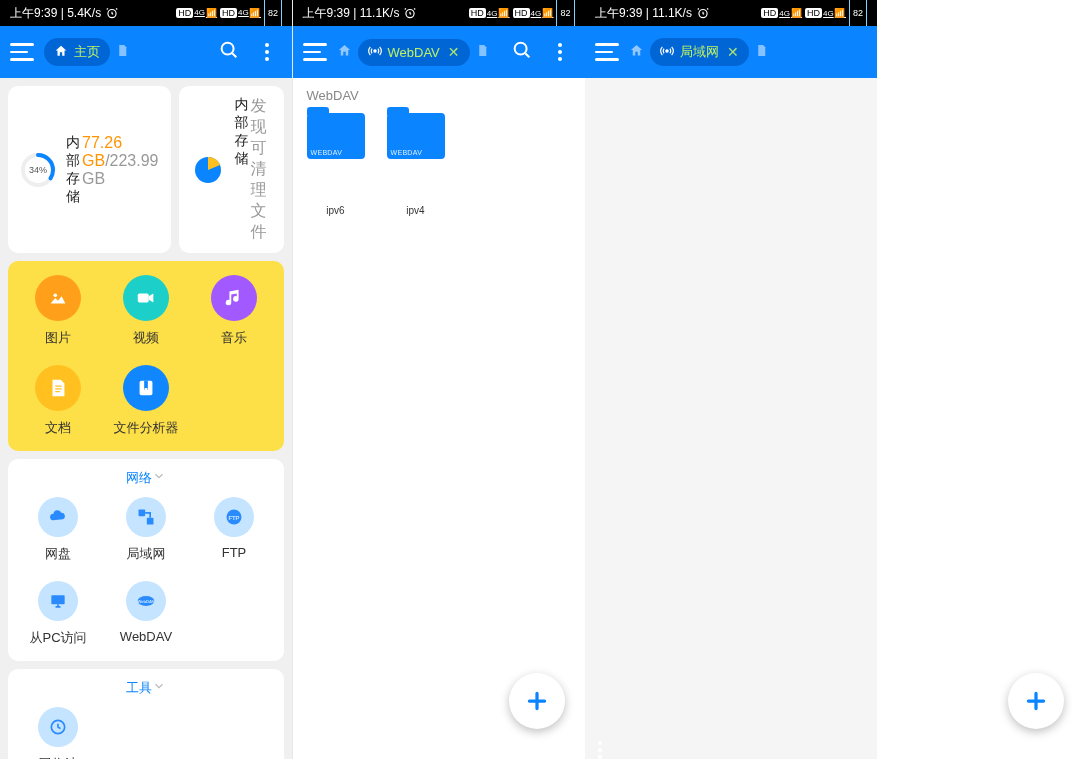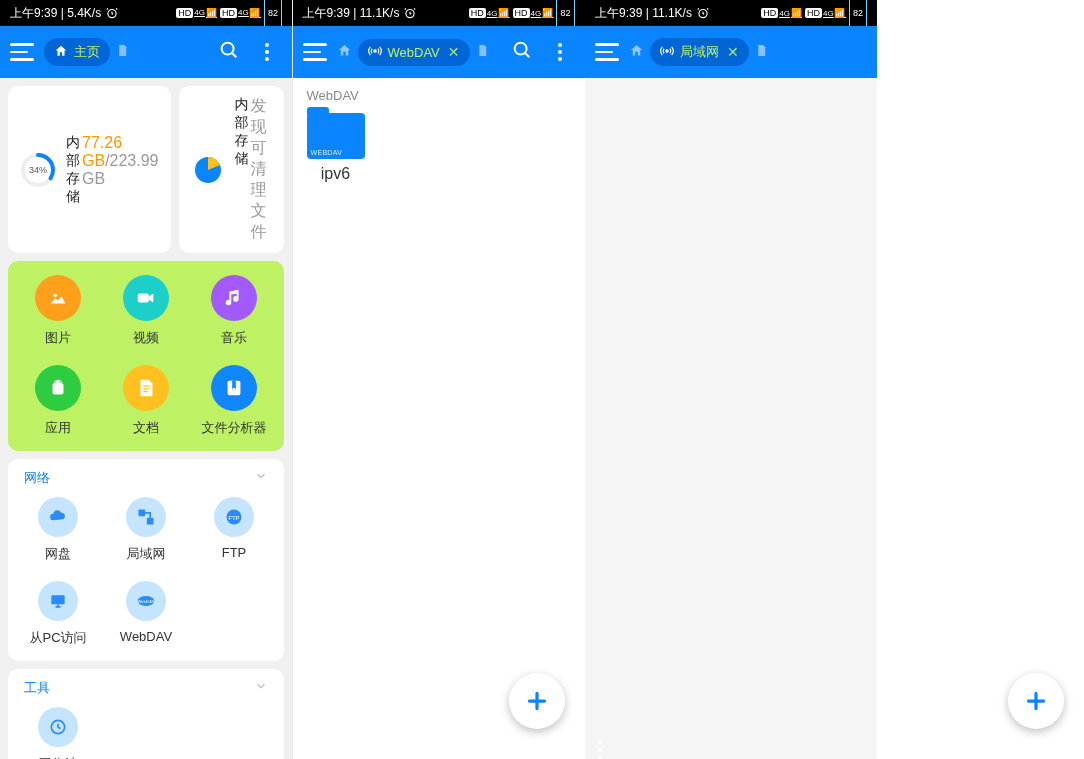--- a/index.html
+++ b/index.html
@@ -116,21 +116,21 @@
   display: flex; align-items: center; justify-content: center;
   font-size: 9px; color: #555;
 }
 .card-texts { display: flex; flex-direction: row; gap: 2px; }
 .card-title { font-size: 14px; color: #222; font-weight: 500; }
 .card-sub { font-size: 16px; color: #999; }
 .card-sub .used { color: #ff9500; }
 .pie-icon { width: 34px; height: 34px; }
 
 .category-card {
-  background: #bef264;
+  background: #fde047;
   border-radius: 10px;
   margin: 0 8px 8px 8px;
   padding: 14px 6px;
   text-align: right;
 }
 .cat-grid {
   display: grid;
   grid-template-columns: repeat(3, 1fr);
   row-gap: 18px;
 }
@@ -162,21 +162,21 @@
 .cat-icon-wrap { position: relative; }
 
 .section-card {
   background: #fff;
   border-radius: 10px;
   margin: 0 8px 8px 8px;
   padding: 10px 6px 14px 6px;
 }
 .section-head {
   display: flex;
-  justify-content: space-between;
+  justify-content: center;
   align-items: center;
   padding: 0 10px 10px 10px;
 }
 .section-title { font-size: 13px; color: #0b84ff; }
 .chevron { color: #bbb; }
 
 
 .path-label {
   font-size: 13px;
   color: #888;
@@ -205,21 +205,21 @@
   background: #0b84ff;
   border-radius: 3px 3px 0 0;
 }
 .folder-tag {
   position: absolute;
   bottom: 3px; left: 4px;
   font-size: 7px;
   color: rgba(255,255,255,0.85);
   letter-spacing: 0.3px;
 }
-.folder-label { font-size: 16px; color: #333; }
+.folder-label { font-size: 10px; color: #333; margin-top: 40px; }
 
 .fab {
   position: absolute;
   right: 20px;
   bottom: 30px;
   width: 56px; height: 56px;
   background: #fff;
   border-radius: 50%;
   box-shadow: 0 3px 10px rgba(0,0,0,0.25);
   display: flex; align-items: center; justify-content: center;
@@ -353,30 +353,20 @@
         </div>
         <div class="cat-item">
           <div class="cat-icon bg-purple">
             <svg width="22" height="22" viewBox="0 0 24 24" fill="#fff">
                 <path d="M9 17a3 3 0 1 1-2-2.83V5l10-2v10a3 3 0 1 1-2-2.83V7l-6 1.2z"></path>
               </svg>
           </div>
           <div class="cat-label">音乐</div>
         </div>
         <div class="cat-item">
-          <div class="cat-icon bg-green">
-            <svg width="22" height="22" viewBox="0 0 24 24" fill="#fff">
-                <path d="M6 8h12v9a2 2 0 0 1-2 2H8a2 2 0 0 1-2-2zM8 4l-1-2M16 4l1-2M7 8a5 5 0 0 1 10 0z"></path>
-                <circle cx="9.5" cy="5.5" r="0.8" fill="#2ecc40"></circle>
-                <circle cx="14.5" cy="5.5" r="0.8" fill="#2ecc40"></circle>
-              </svg>
-          </div>
-          <div class="cat-label">应用</div>
-        </div>
-        <div class="cat-item">
           <div class="cat-icon bg-yellow">
             <svg width="22" height="22" viewBox="0 0 24 24" fill="#fff">
                 <path d="M6 3h9l4 4v14H6z"></path>
                 <path d="M9 10h7M9 13h7M9 16h5" stroke="#ffc020" stroke-width="1.5"></path>
               </svg>
           </div>
           <div class="cat-label">文档</div>
         </div>
         <div class="cat-item">
           <div class="cat-icon bg-blue">
@@ -564,20 +554,26 @@
 
   <div class="content content-white">
     <div class="path-label">WebDAV</div>
     <div class="folder-row">
       <div class="folder-item">
         <div class="folder-icon">
           <span class="folder-tag">WEBDAV</span>
         </div>
         <div class="folder-label">ipv6</div>
       </div>
+      <div class="folder-item">
+        <div class="folder-icon">
+          <span class="folder-tag">WEBDAV</span>
+        </div>
+        <div class="folder-label">ipv4</div>
+      </div>
     </div>
   </div>
 
   <div class="fab">
     <svg viewBox="0 0 24 24" fill="none" stroke="#0b84ff" stroke-width="3" stroke-linecap="round">
         <path d="M12 5v14M5 12h14"></path>
       </svg>
   </div>
 </div>
 

